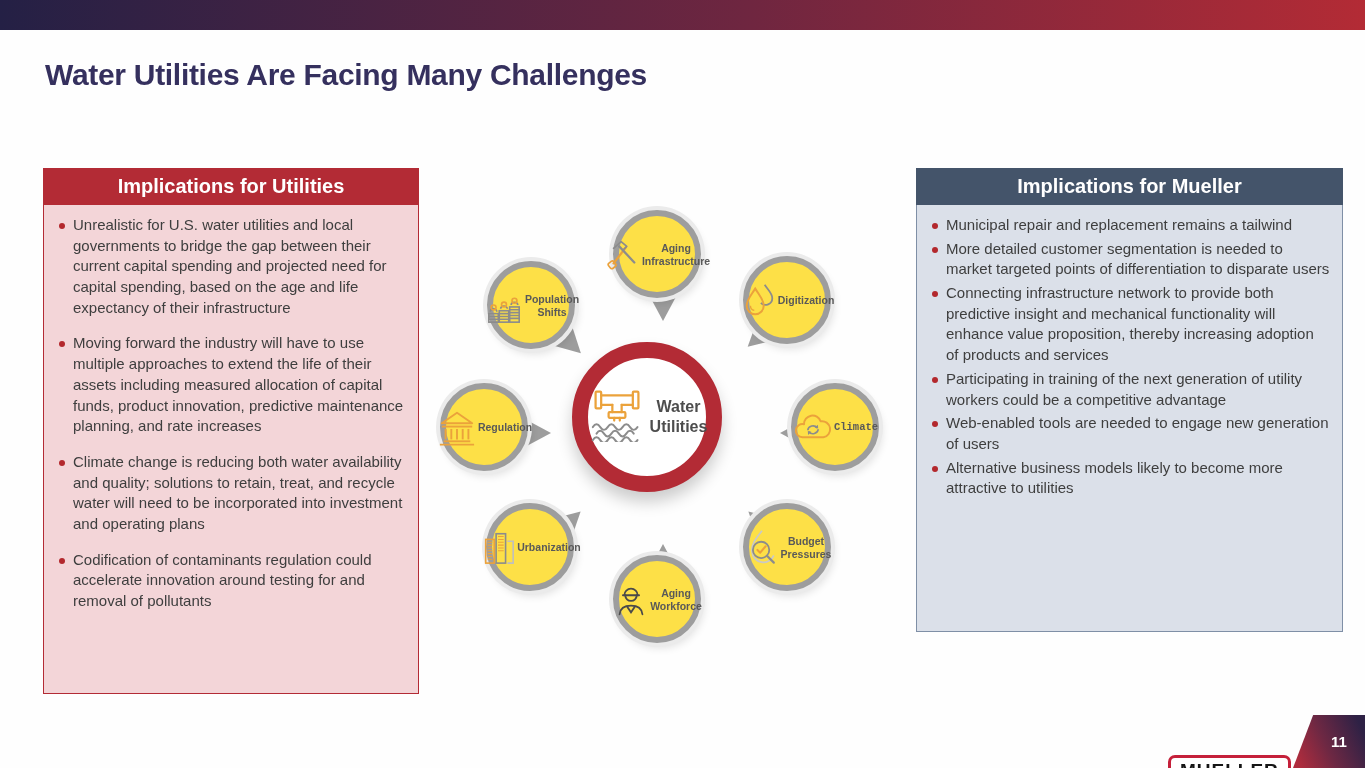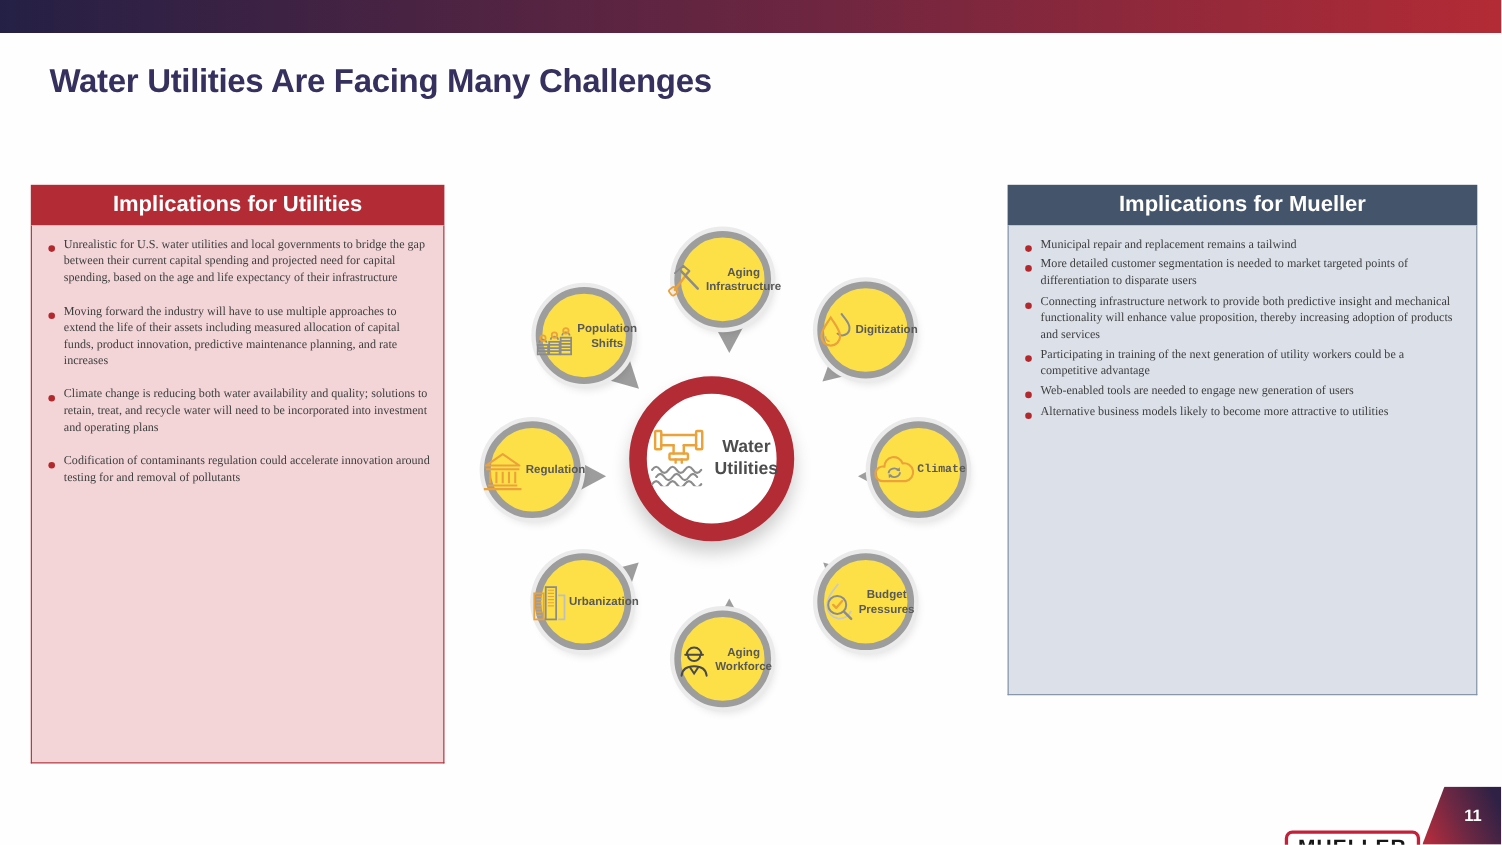--- a/index.html
+++ b/index.html
@@ -24,34 +24,34 @@
   .topbar{
     position:absolute;left:0;top:0;width:1365px;height:30px;
     background:linear-gradient(to right, var(--bar-navy) 0%, #6F2640 55%, var(--brand-red) 100%);
   }
   .title{
     position:absolute;left:45px;top:58px;margin:0;
     font-size:30px;font-weight:bold;color:var(--title-color);letter-spacing:-0.3px;
   }
   
   .panel{position:absolute;top:168px}
-  .panel.left{left:28px;width:376px}
+  .panel.left{left:43px;width:376px}
   .panel.right{left:916px;width:427px}
   .panel-header{
     height:37px;display:flex;align-items:center;justify-content:center;
     color:#fff;font-size:20px;font-weight:bold;
   }
   .panel.left .panel-header{background:var(--brand-red)}
   .panel.right .panel-header{background:var(--slate)}
   .panel-body{margin:0;list-style:none;padding:10px 12px 10px 12px}
   .panel.left .panel-body{background:var(--panel-red-bg);border:1px solid var(--brand-red);border-top:none;min-height:489px}
   .panel.right .panel-body{background:var(--panel-slate-bg);border:1px solid var(--slate-border);border-top:none;min-height:427px}
   .panel-body li{
     position:relative;padding-left:17px;color:var(--text-dark);
-    font-size:11px;line-height:1.38;font-family:Liberation Serif, serif;
+    font-size:15px;line-height:1.38;
   }
   .panel-body li::before{
     content:"";position:absolute;left:3px;top:8px;width:6px;height:6px;border-radius:50%;
     background:var(--bullet);
   }
   .panel.left .panel-body li{margin-bottom:15px}
   .panel.right .panel-body li{margin-bottom:3px}
   .panel-body li:last-child{margin-bottom:0}
   
   .diagram{position:absolute;left:430px;top:185px;width:470px;height:500px}

